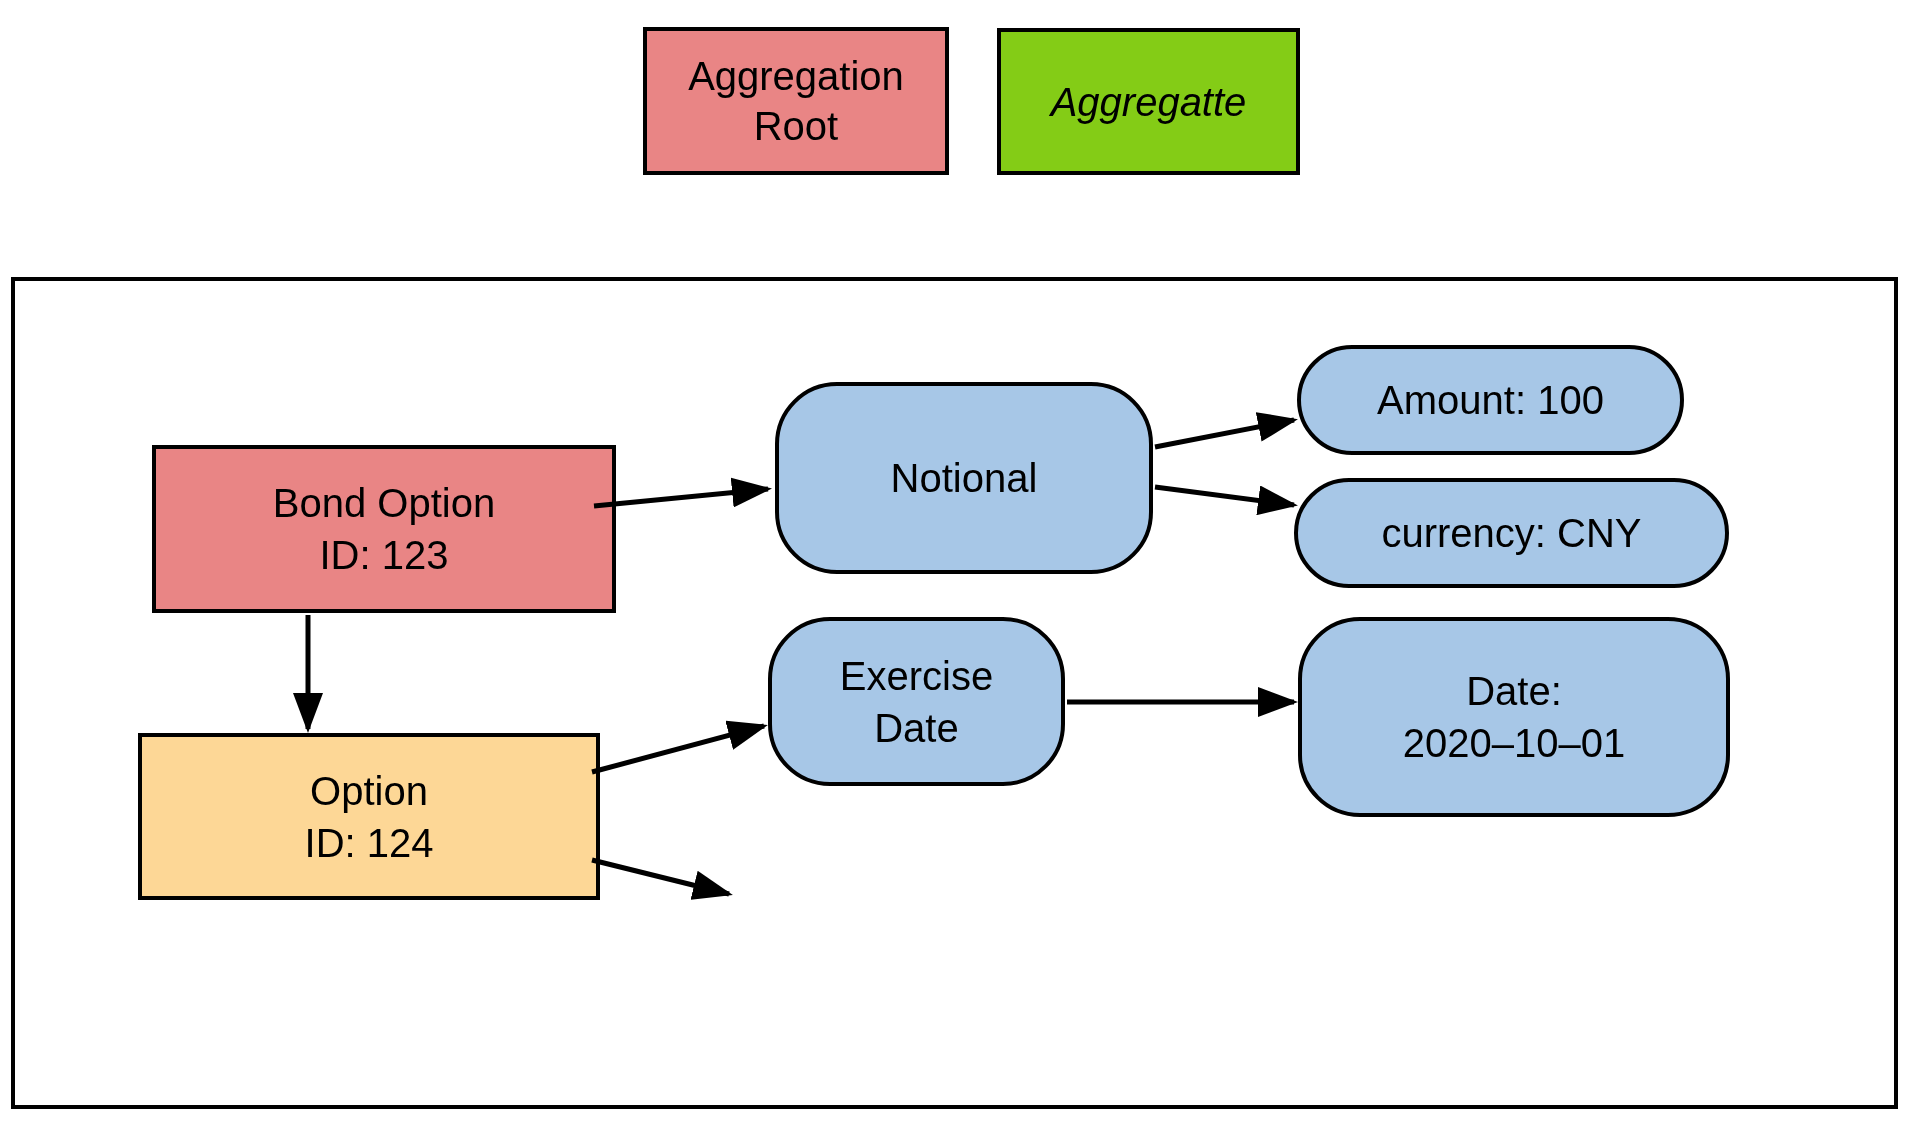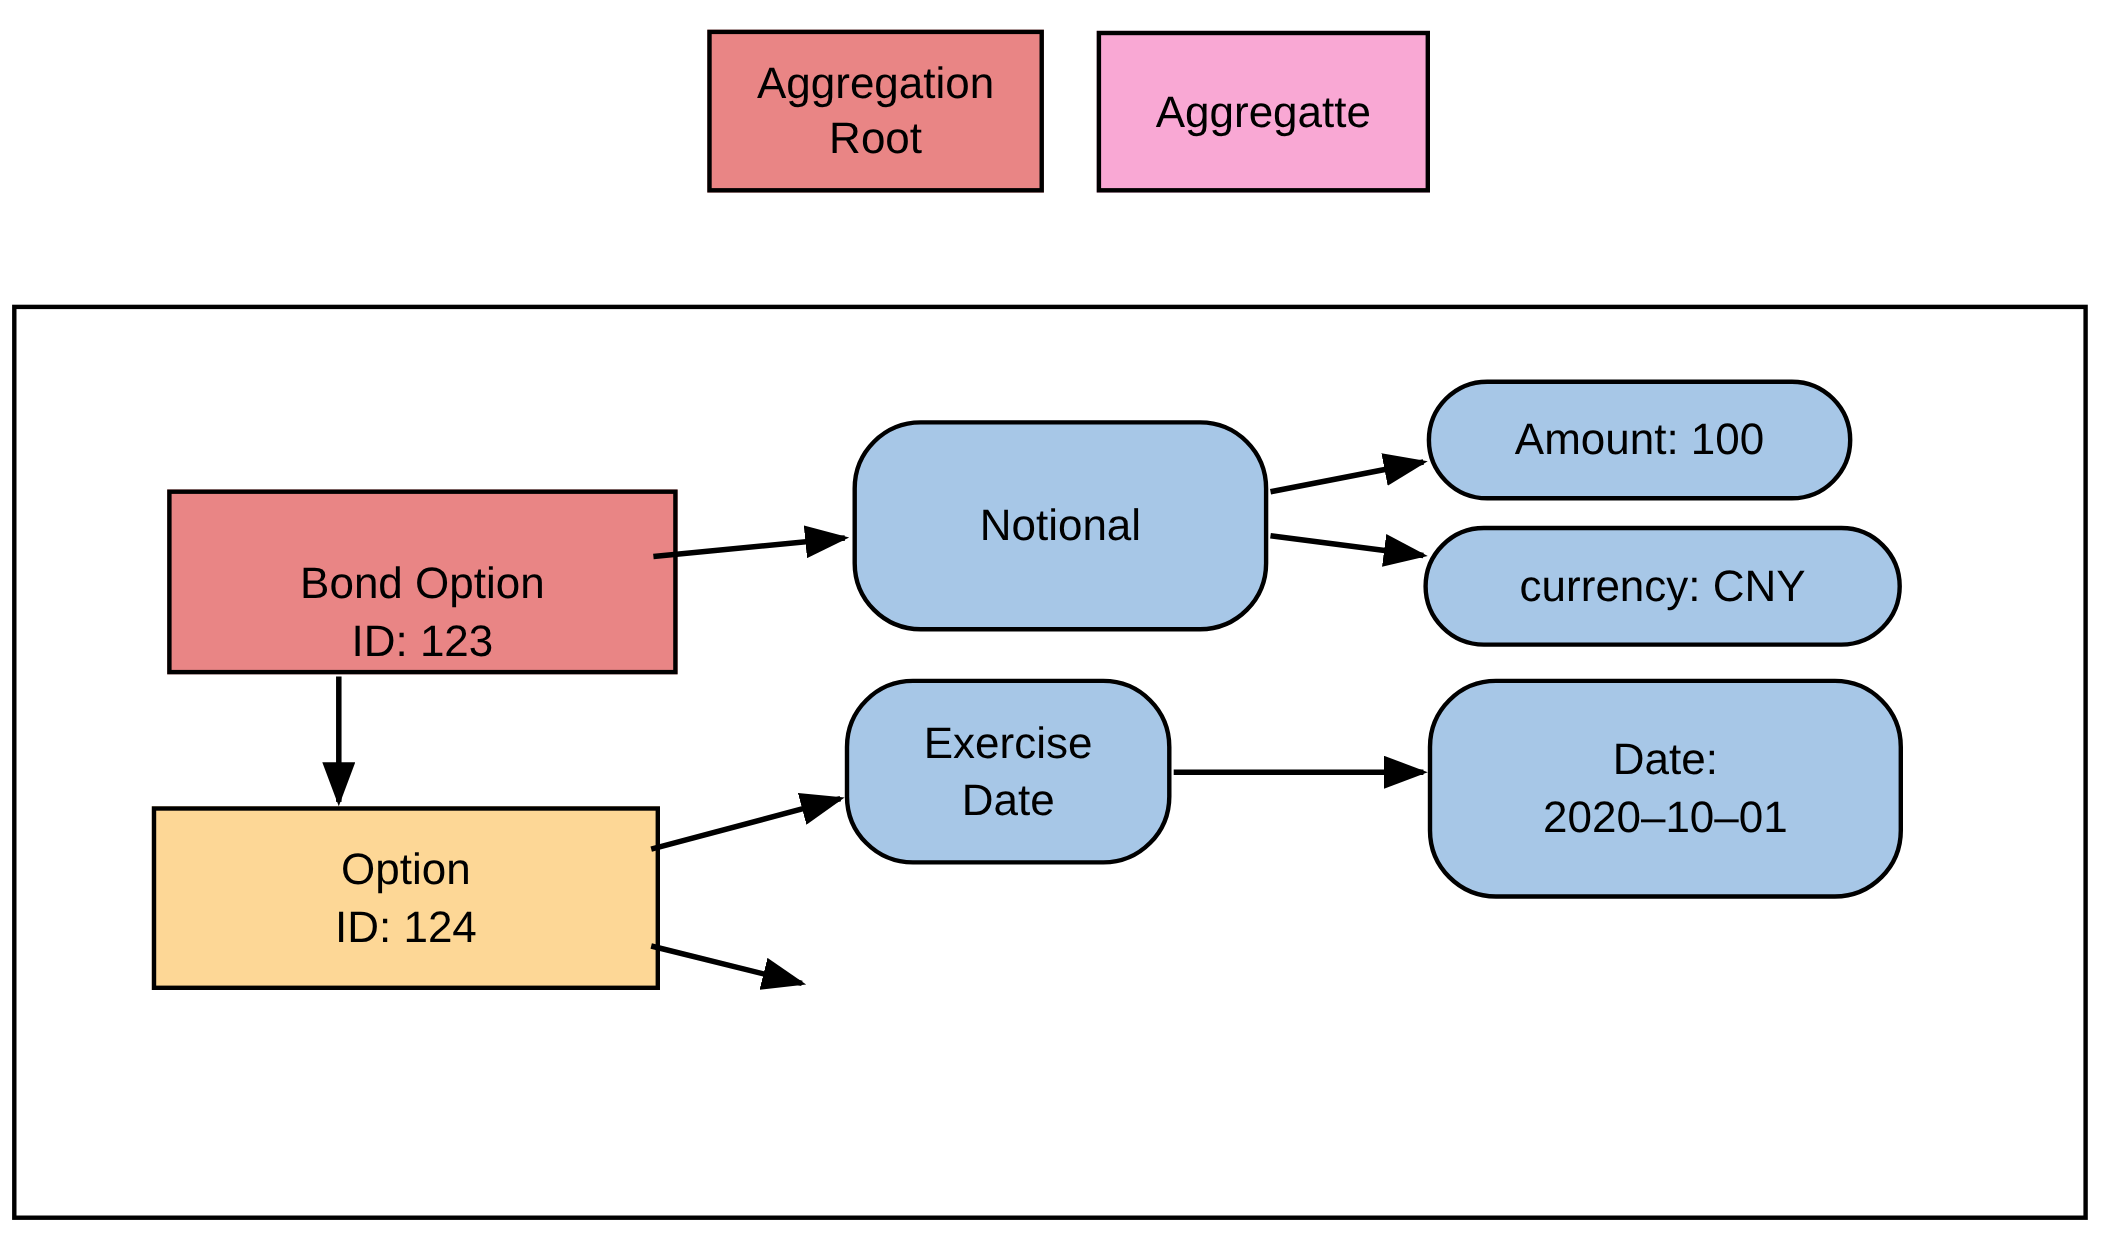--- a/index.html
+++ b/index.html
@@ -29,21 +29,21 @@
   .node-label {
     white-space: pre-line;
   }
   .legend-box {
     font-size: 40px;
     line-height: 1.25;
   }
   .root-fill   { background: #E98585; margin-left: 24px; }
   .entity-fill { background: #FDD796; }
   .value-fill  { background: #A7C7E7; }
-  .white-fill  { background: #f9a8d4; }
+  .white-fill  { background: #84cc16; font-style: italic; }
   .diagram-node {
     font-size: 40px;
     line-height: 1.3;
   }
   .rounded-lg { border-radius: 62px; }
   .pill       { border-radius: 55px; }
   #aggregate-boundary {
     position: absolute;
     left: 11px;
     top: 277px;
@@ -75,21 +75,21 @@
     <span class="node-label">Aggregation
 Root</span>
   </div>
 
   <div class="node legend-box white-fill" style="left:997px; top:28px; width:303px; height:147px;">
     <span class="node-label">Aggregatte</span>
   </div>
 
   <div id="aggregate-boundary"></div>
 
-  <div class="node diagram-node root-fill" style="left:128px; top:445px; width:464px; height:168px;align-items:flex-end;">
+  <div class="node diagram-node root-fill" style="left:128px; top:445px; width:464px; height:168px;">
     <span class="node-label">Bond Option
 ID: 123</span>
   </div>
 
   <div class="node diagram-node entity-fill" style="left:128px; top:733px; width:462px; height:167px;margin-left:10px;">
     <span class="node-label">Option
 ID: 124</span>
   </div>
 
   <div class="node diagram-node value-fill rounded-lg" style="left:775px; top:382px; width:378px; height:192px;">

